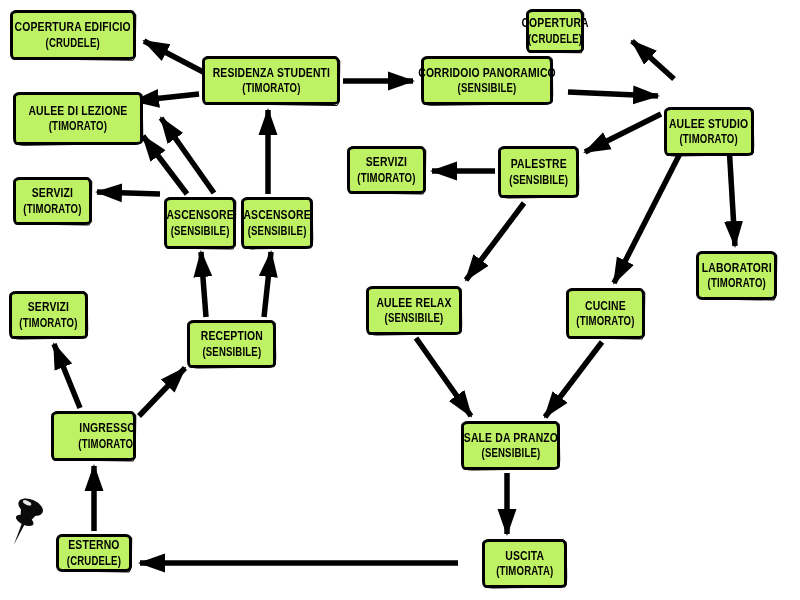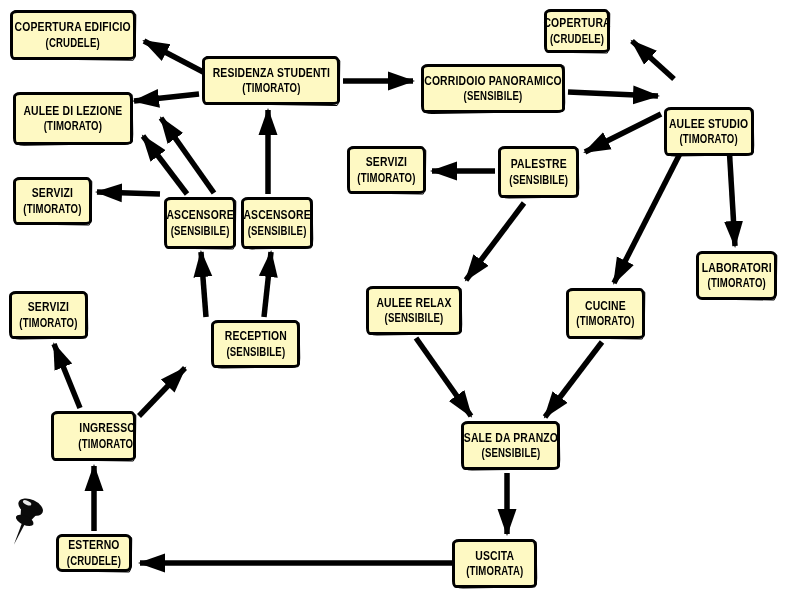--- a/index.html
+++ b/index.html
@@ -2,21 +2,21 @@
 <html style="--ink: #000000; --paper: #ffffff;"><head>
 <meta charset="utf-8">
 <style>
   html,body{margin:0;padding:0;background:#fff;}
   body{font-family:"Liberation Sans", sans-serif;}
   #stage{position:relative;width:800px;height:600px;background:var(--paper,#fff);overflow:hidden;}
   #edges-svg{position:absolute;left:0;top:0;width:800px;height:600px;z-index:1;}
   .edge{stroke:var(--ink,#000);stroke-width:5.5;}
   #nodes-layer{position:absolute;left:0;top:0;width:800px;height:600px;z-index:2;pointer-events:none;}
   .node{
-    position:absolute;box-sizing:border-box;background:#fef9c3;
+    position:absolute;box-sizing:border-box;background:#bef264;
     border:3px solid var(--ink,#000);
     border-radius:7px 5px 8px 4px / 5px 8px 4px 7px;
     display:flex;align-items:center;justify-content:center;
   }
   .node::before{
     content:"";position:absolute;inset:-2.5px;pointer-events:none;
     border:1.6px solid var(--ink,#000);
     border-radius:4px 9px 3px 10px / 9px 3px 10px 4px;
     transform:rotate(0.8deg);
   }
@@ -66,21 +66,21 @@
       <line x1="268" y1="194" x2="268" y2="110" class="edge" marker-end="url(#arrowhead)"></line>
     </svg>
 
   <div id="nodes-layer">
       <div class="node" style="left: 10px; top: 10px; width: 126px; height: 50px;">
         <div class="node-label">
           <div class="node-name">COPERTURA EDIFICIO</div>
           <div class="node-tag">(CRUDELE)</div>
         </div>
       </div>
-      <div class="node" style="left: 13px; top: 92px; width: 120px; height: 53px;">
+      <div class="node" style="left: 13px; top: 92px; width: 130px; height: 53px;">
         <div class="node-label">
           <div class="node-name">AULEE DI LEZIONE</div>
           <div class="node-tag">(TIMORATO)</div>
         </div>
       </div>
       <div class="node" style="left: 13px; top: 177px; width: 79px; height: 48px;">
         <div class="node-label">
           <div class="node-name">SERVIZI</div>
           <div class="node-tag">(TIMORATO)</div>
         </div>
@@ -90,27 +90,27 @@
           <div class="node-name">SERVIZI</div>
           <div class="node-tag">(TIMORATO)</div>
         </div>
       </div>
       <div class="node" style="left: 202px; top: 56px; width: 138px; height: 49px;">
         <div class="node-label">
           <div class="node-name">RESIDENZA STUDENTI</div>
           <div class="node-tag">(TIMORATO)</div>
         </div>
       </div>
-      <div class="node" style="left: 421px; top: 64px; width: 144px; height: 49px;">
+      <div class="node" style="left: 421px; top: 56px; width: 132px; height: 49px;">
         <div class="node-label">
           <div class="node-name">CORRIDOIO PANORAMICO</div>
           <div class="node-tag">(SENSIBILE)</div>
         </div>
       </div>
-      <div class="node" style="left: 544px; top: 9px; width: 66px; height: 44px;">
+      <div class="node" style="left: 526px; top: 9px; width: 58px; height: 44px;">
         <div class="node-label">
           <div class="node-name">COPERTURA</div>
           <div class="node-tag">(CRUDELE)</div>
         </div>
       </div>
       <div class="node" style="left: 664px; top: 76px; width: 90px; height: 49px; margin-top: 31px;">
         <div class="node-label">
           <div class="node-name">AULEE STUDIO</div>
           <div class="node-tag">(TIMORATO)</div>
         </div>
@@ -150,21 +150,21 @@
           <div class="node-name">AULEE RELAX</div>
           <div class="node-tag">(SENSIBILE)</div>
         </div>
       </div>
       <div class="node" style="left: 566px; top: 288px; width: 79px; height: 51px;">
         <div class="node-label">
           <div class="node-name">CUCINE</div>
           <div class="node-tag">(TIMORATO)</div>
         </div>
       </div>
-      <div class="node" style="left: 187px; top: 320px; width: 89px; height: 48px; margin-left: 24px;">
+      <div class="node" style="left: 187px; top: 320px; width: 89px; height: 48px;">
         <div class="node-label">
           <div class="node-name">RECEPTION</div>
           <div class="node-tag">(SENSIBILE)</div>
         </div>
       </div>
       <div class="node" style="left: 51px; top: 411px; width: 85px; height: 50px; padding-left: 28px;">
         <div class="node-label">
           <div class="node-name">INGRESSO</div>
           <div class="node-tag">(TIMORATO)</div>
         </div>
@@ -174,21 +174,21 @@
           <div class="node-name">SALE DA PRANZO</div>
           <div class="node-tag">(SENSIBILE)</div>
         </div>
       </div>
       <div class="node" style="left: 56px; top: 534px; width: 76px; height: 38px; border-radius: 6px;">
         <div class="node-label">
           <div class="node-name">ESTERNO</div>
           <div class="node-tag">(CRUDELE)</div>
         </div>
       </div>
-      <div class="node" style="left: 452px; top: 539px; width: 85px; height: 49px;">
+      <div class="node" style="left: 482px; top: 539px; width: 85px; height: 49px;">
         <div class="node-label">
           <div class="node-name">USCITA</div>
           <div class="node-tag">(TIMORATA)</div>
         </div>
       </div>
     </div>
 
   <svg class="pushpin" id="pushpin" width="46" height="60" viewBox="0 0 46 60" xmlns="http://www.w3.org/2000/svg" style="left: 8px; top: 498px;">
     <g transform="rotate(24 20 20)" fill="#0a0a0a">
       <ellipse cx="18" cy="9" rx="13" ry="7.5"></ellipse>

